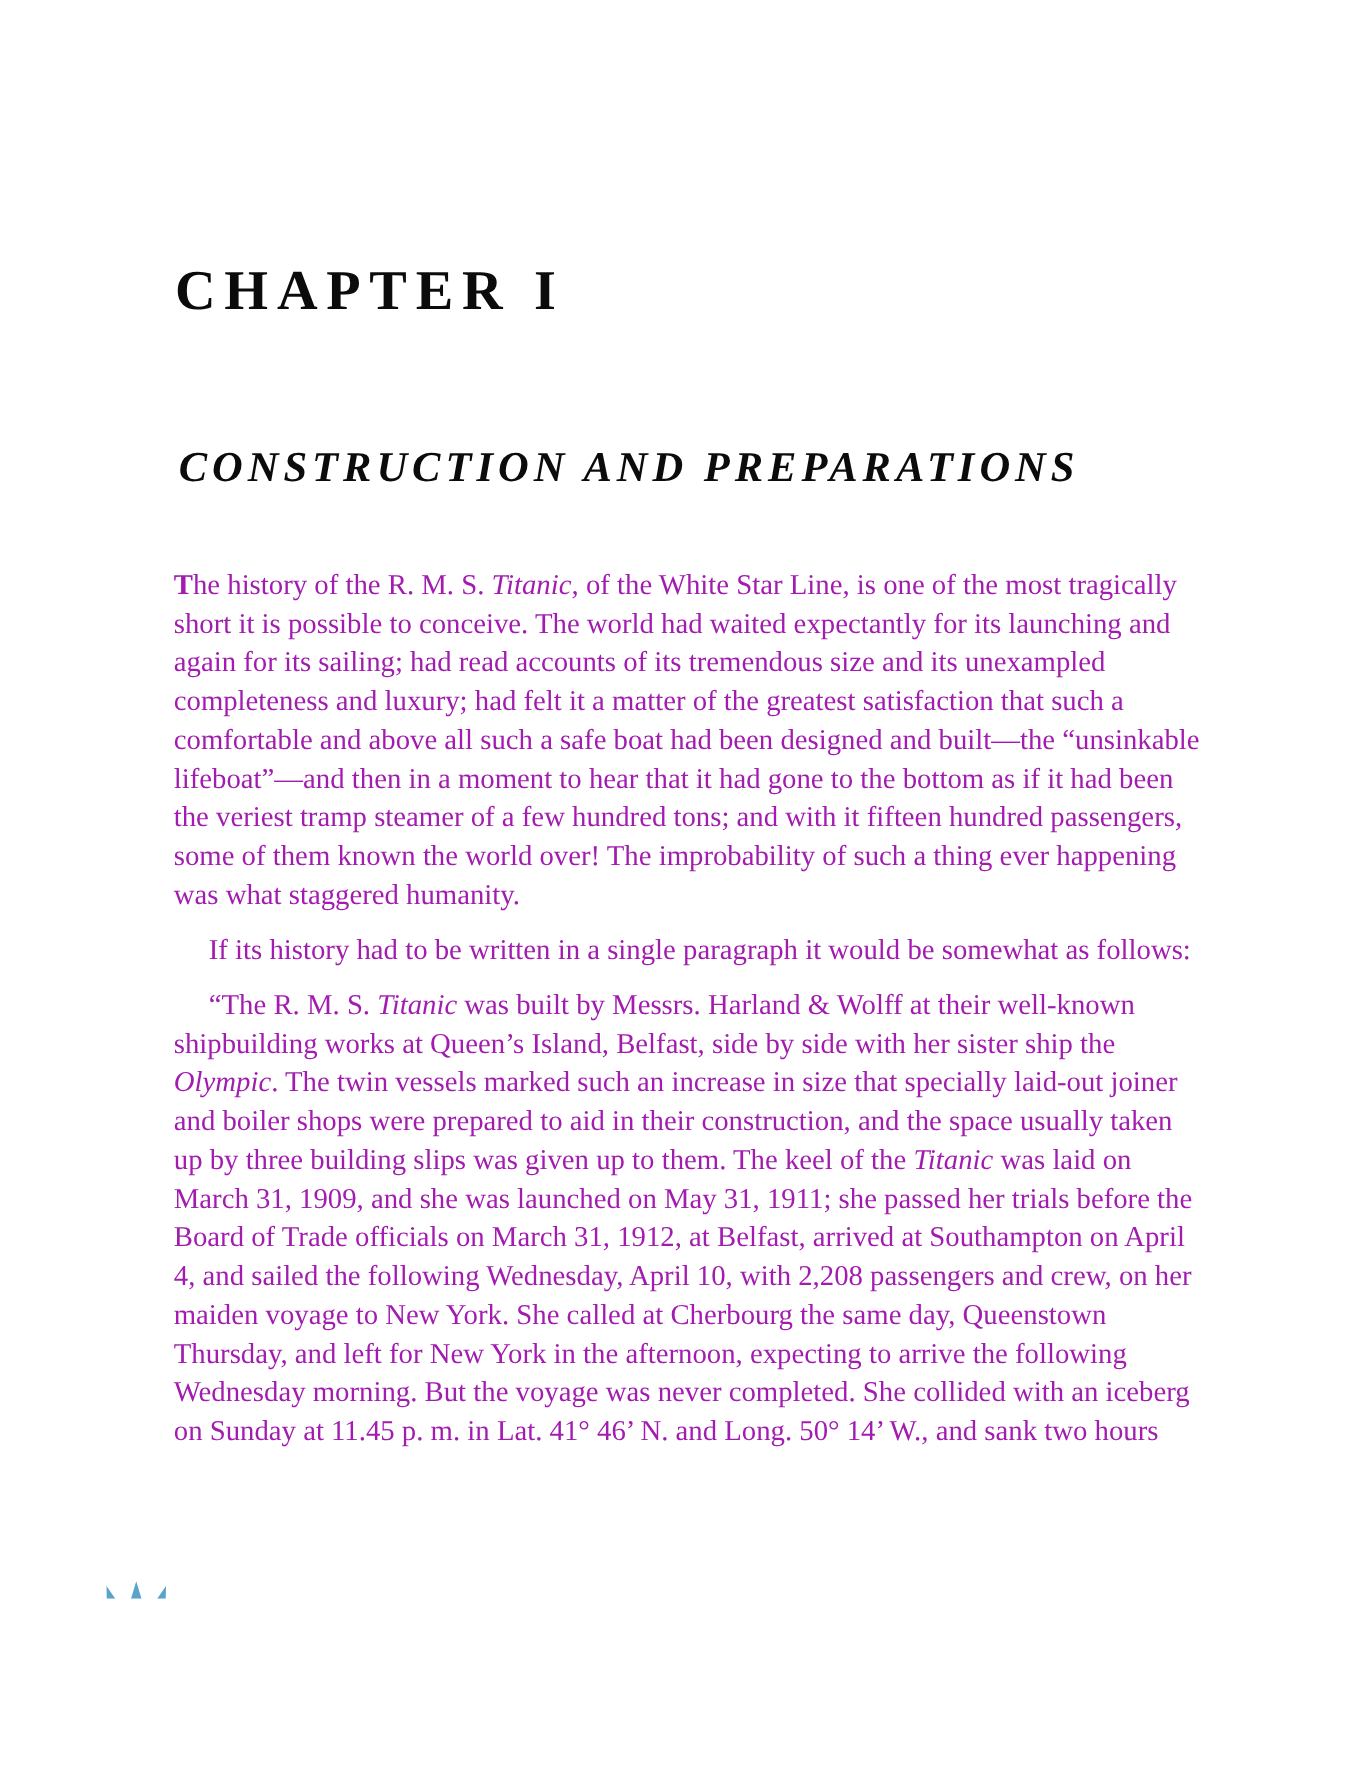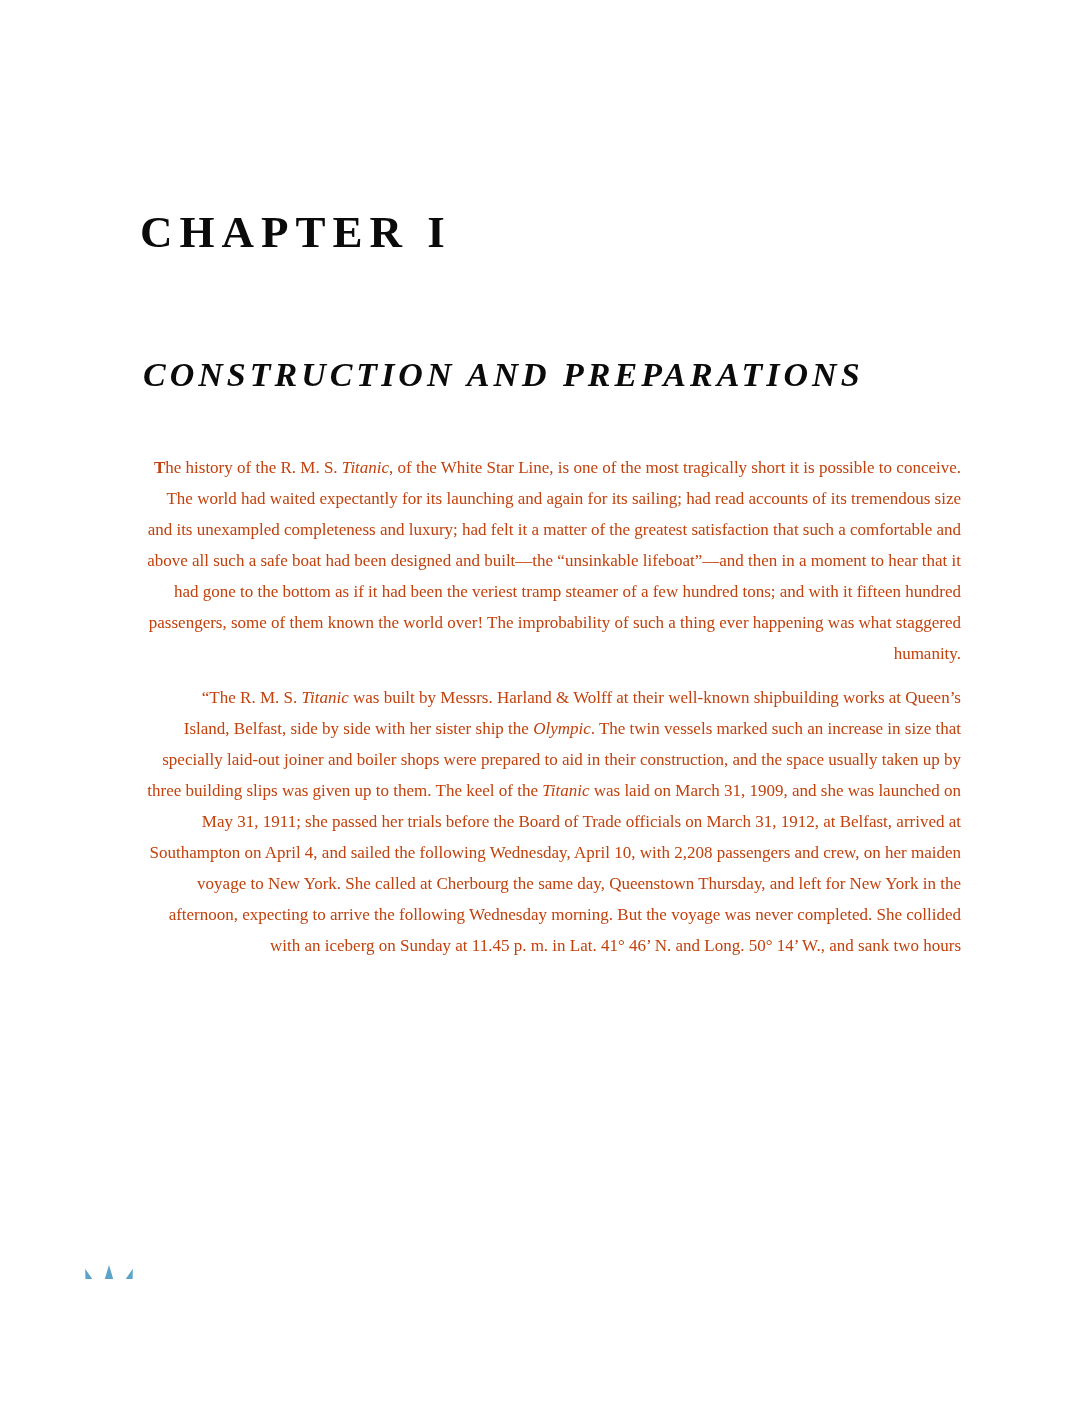--- a/index.html
+++ b/index.html
@@ -23,24 +23,24 @@
     position:absolute;left:139px;top:347px;
     margin:4px;
     font-size:34px;font-weight:bold;font-style:italic;
     letter-spacing:4px;
     line-height:48px;
     color:#0b0b0b;
   }
   .body-text{
     position:absolute;left:139px;top:452px;
     width:822px;
-    font-size:17px;
+    font-size:23px;
     line-height:31px;
-    color:#c2410c;
-    text-align:right;
+    color:#a21caf;
+    text-align:left;
   }
   .body-text p{margin:0 0 13px 0;text-indent:28px;}
   .body-text p.first-paragraph{text-indent:0;}
   .watermark{
     position:absolute;left:16px;top:1262px;width:1080px;height:163px;
     pointer-events:none;
   }
   .wm-sun{position:absolute;left:8px;top:0;}
   .wm-word{position:absolute;left:178px;top:14px;}
 </style>
@@ -50,20 +50,21 @@
 <div class="page">
 
   <h1 class="chapter-heading">CHAPTER I</h1>
 
   <h2 class="section-heading">
     <span>CONSTRUCTION AND PREPARATIONS</span><br>
   </h2>
 
   <div class="body-text">
     <p class="first-paragraph"><span style="font-weight: bold;">T</span><span>he history of the R. M. S. </span><span style="font-style: italic;">Titanic</span><span>, of the White Star Line, is one of the most tragically short it is possible to conceive. The world had waited expectantly for its launching and again for its sailing; had read accounts of its tremendous size and its unexampled completeness and luxury; had felt it a matter of the greatest satisfaction that such a comfortable and above all such a safe boat had been designed and built—the “unsinkable lifeboat”—and then in a moment to hear that it had gone to the bottom as if it had been the veriest tramp steamer of a few hundred tons; and with it fifteen hundred passengers, some of them known the world over! The improbability of such a thing ever happening was what staggered humanity.</span></p>
+    <p><span>If its history had to be written in a single paragraph it would be somewhat as follows:</span></p>
     <p><span>“The R. M. S. </span><span style="font-style: italic;">Titanic</span><span> was built by Messrs. Harland &amp; Wolff at their well-known shipbuilding works at Queen’s Island, Belfast, side by side with her sister ship the </span><span style="font-style: italic;">Olympic</span><span>. The twin vessels marked such an increase in size that specially laid-out joiner and boiler shops were prepared to aid in their construction, and the space usually taken up by three building slips was given up to them. The keel of the </span><span style="font-style: italic;">Titanic</span><span> was laid on March 31, 1909, and she was launched on May 31, 1911; she passed her trials before the Board of Trade officials on March 31, 1912, at Belfast, arrived at Southampton on April 4, and sailed the following Wednesday, April 10, with 2,208 passengers and crew, on her maiden voyage to New York. She called at Cherbourg the same day, Queenstown Thursday, and left for New York in the afternoon, expecting to arrive the following Wednesday morning. But the voyage was never completed. She collided with an iceberg on Sunday at 11.45 p. m. in Lat. 41° 46’ N. and Long. 50° 14’ W., and sank two hours</span></p>
   </div>
 
   <div class="watermark">
 
     <svg class="wm-sun" width="170" height="163" viewBox="0 0 170 163">
       <polygon points="85.0,3.0 93.0,29.6 108.8,6.8 108.2,34.6 130.3,17.7 121.1,43.9 147.3,34.7 130.4,56.8 158.2,56.2 135.4,72.0 162.0,80.0 135.4,88.0 158.2,103.8 130.4,103.2 147.3,125.3 121.1,116.1 130.3,142.3 108.2,125.4 108.8,153.2 93.0,130.4 85.0,157.0 77.0,130.4 61.2,153.2 61.8,125.4 39.7,142.3 48.9,116.1 22.7,125.3 39.6,103.2 11.8,103.8 34.6,88.0 8.0,80.0 34.6,72.0 11.8,56.2 39.6,56.8 22.7,34.7 48.9,43.9 39.7,17.7 61.8,34.6 61.2,6.8 77.0,29.6" fill="#5ba4c9"></polygon>
       <circle cx="85" cy="80" r="53" fill="#5ba4c9"></circle>
       <path d="M 37 78 A 48 48 0 0 1 133 78 Z" fill="#ffffff"></path>
       <rect x="30" y="78" width="110" height="5" fill="#ffffff"></rect>

